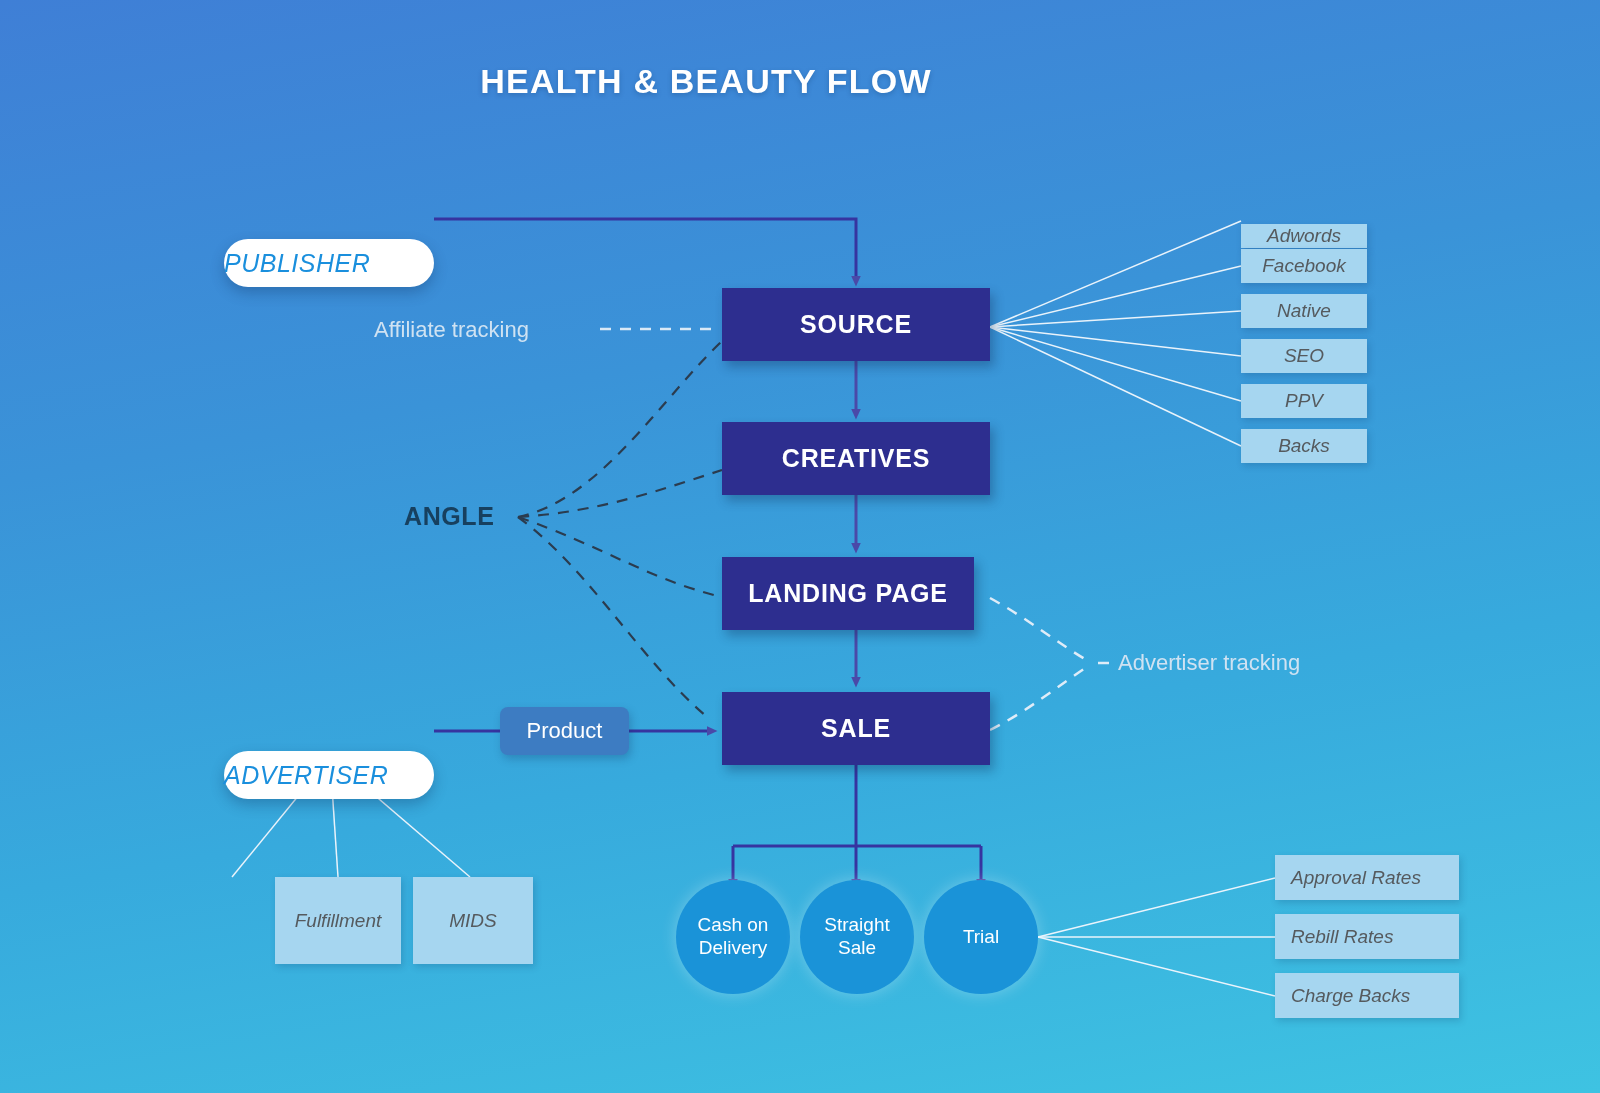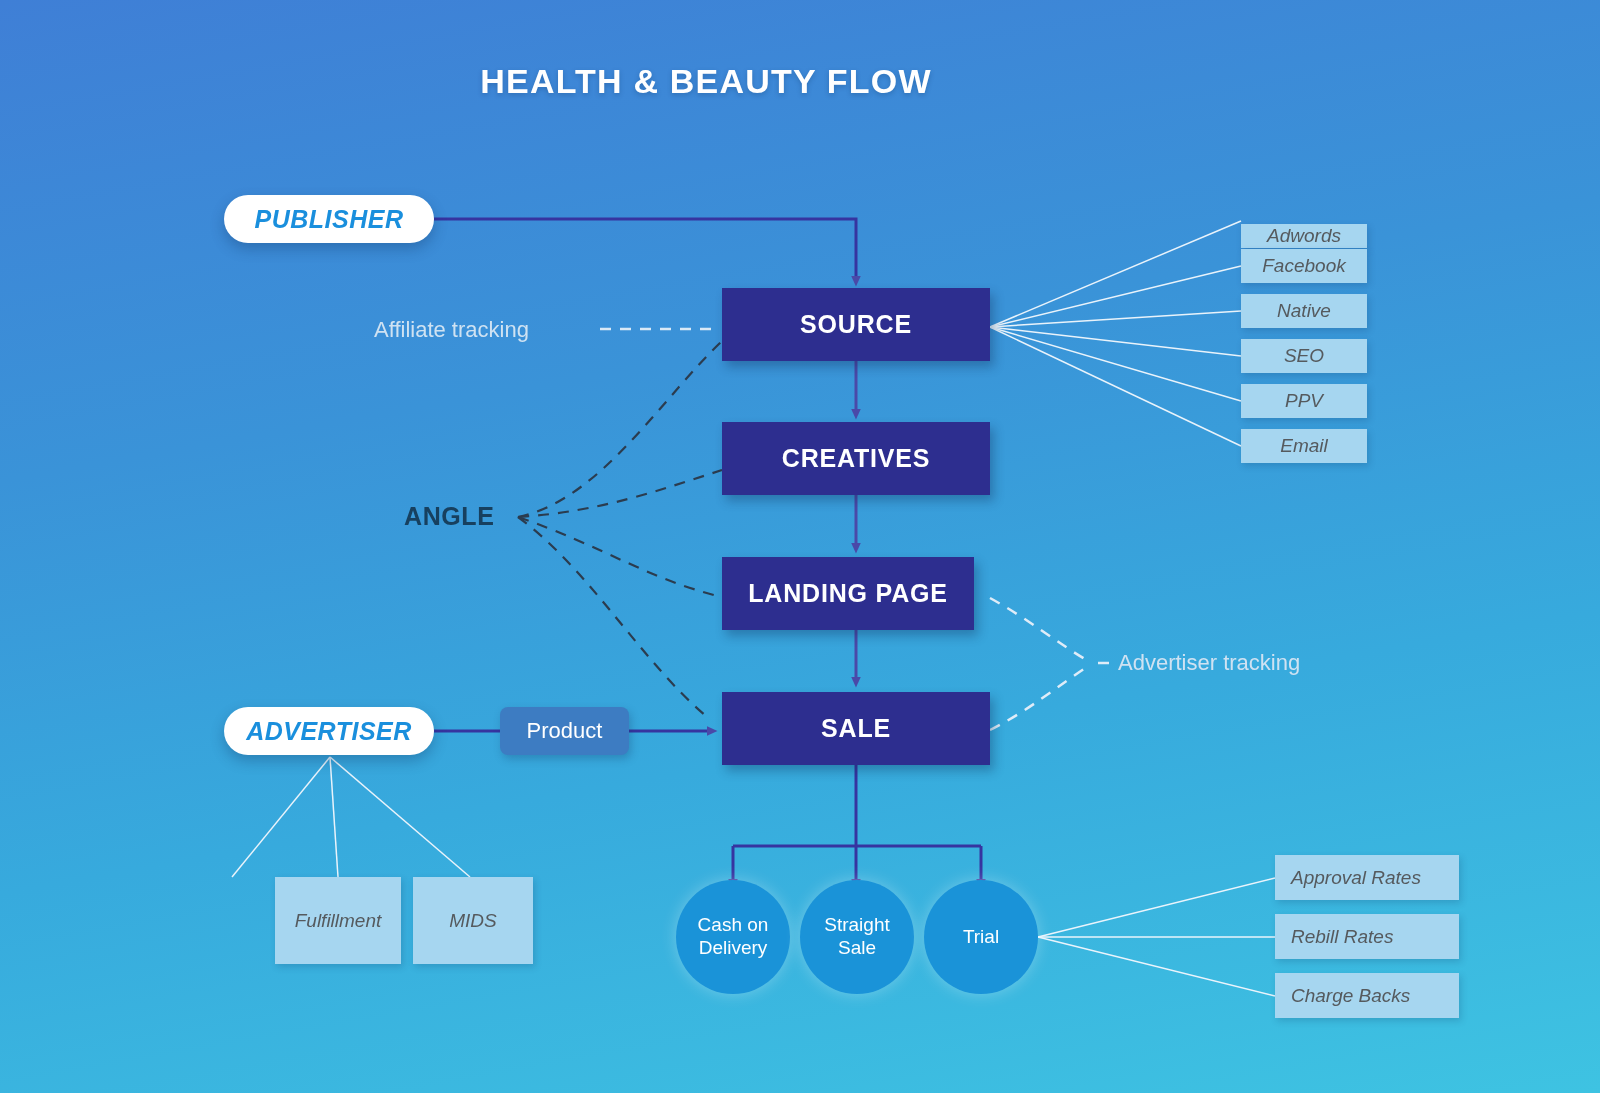--- a/index.html
+++ b/index.html
@@ -42,26 +42,27 @@
   }
 
   
   .pill {
     position: absolute;
     background: #ffffff;
     border-radius: 40px;
     box-shadow: 0 6px 14px rgba(14,48,94,.30);
     display: flex;
     align-items: center;
-    justify-content: center;
+    justify-content: flex-start;
     color: #1a8fdd;
-    font-weight: bold;
+    font-weight: normal;
     font-style: italic;
     font-family: "Liberation Sans", sans-serif;
     letter-spacing: .5px;
+    margin-top: 44px;
   }
 
   
   .node {
     position: absolute;
     background: #2d2e8f;
     display: flex;
     align-items: center;
     justify-content: center;
     color: #ffffff;
@@ -268,21 +269,21 @@
   <div class="tag" style="left:1241px; top:294px; width:126px; height:34px;">
     <span>Native</span>
   </div>
   <div class="tag" style="left:1241px; top:339px; width:126px; height:34px;">
     <span>SEO</span>
   </div>
   <div class="tag" style="left:1241px; top:384px; width:126px; height:34px;">
     <span>PPV</span>
   </div>
   <div class="tag" style="left:1241px; top:429px; width:126px; height:34px;">
-    <span>Email</span>
+    <span>Backs</span>
   </div>
 
   <div class="tag stack" style="left:275px; top:877px; width:126px; height:87px;">
     <span>Fulfillment</span>
   </div>
   <div class="tag stack" style="left:413px; top:877px; width:120px; height:87px;">
     <span>MIDS</span>
   </div>
 
   <div class="circle" style="left:676px; top:880px; width:114px; height:114px;">

